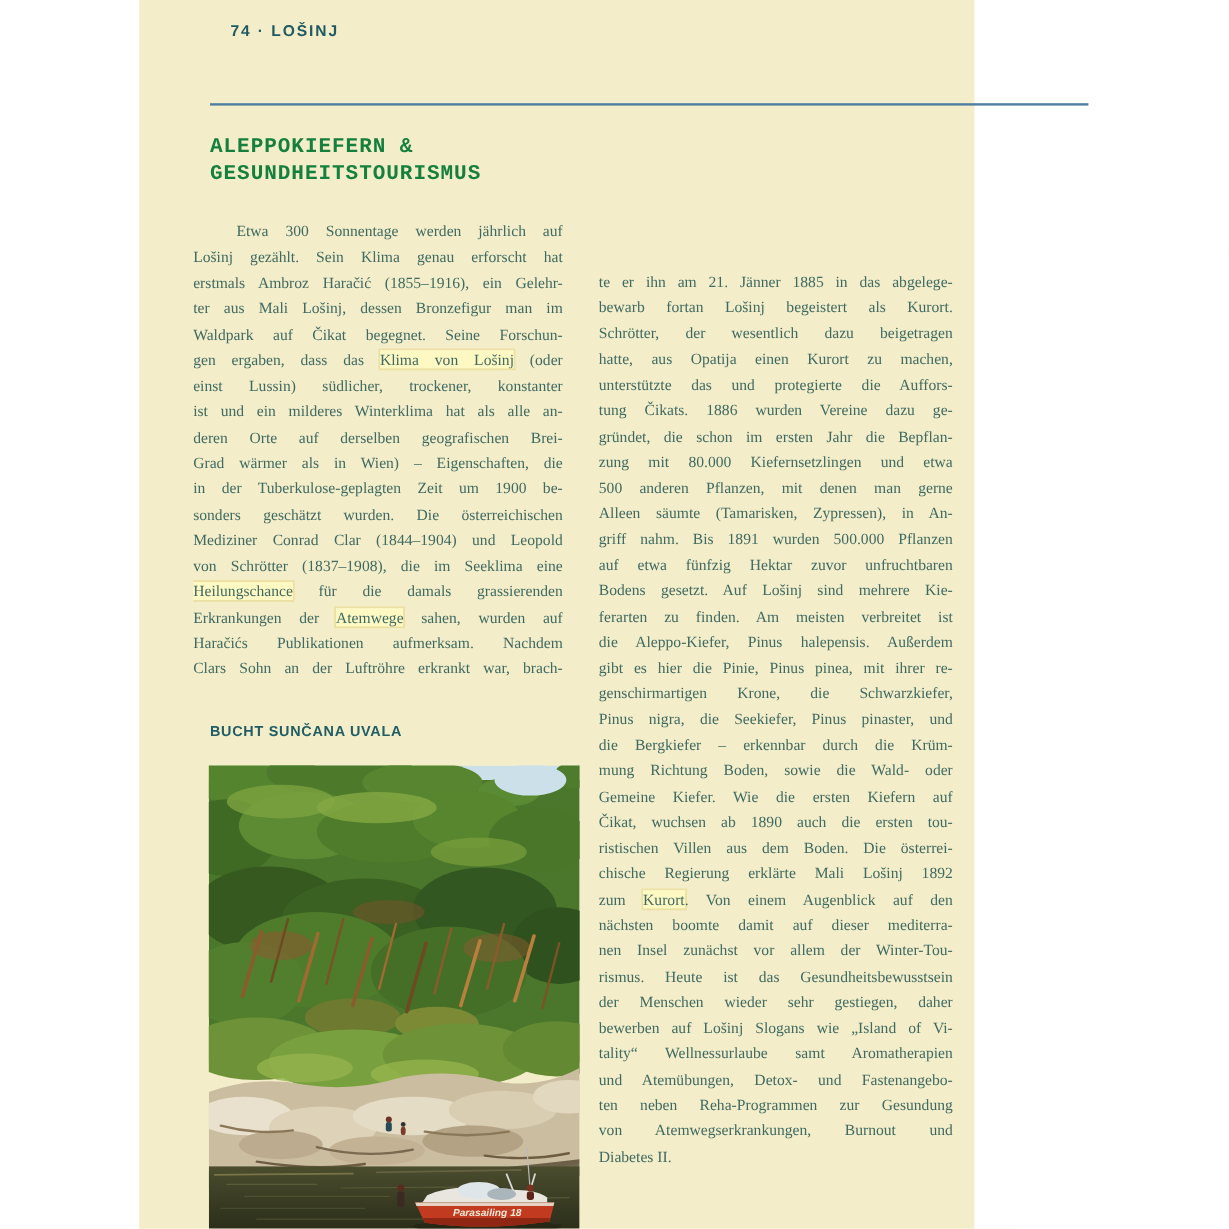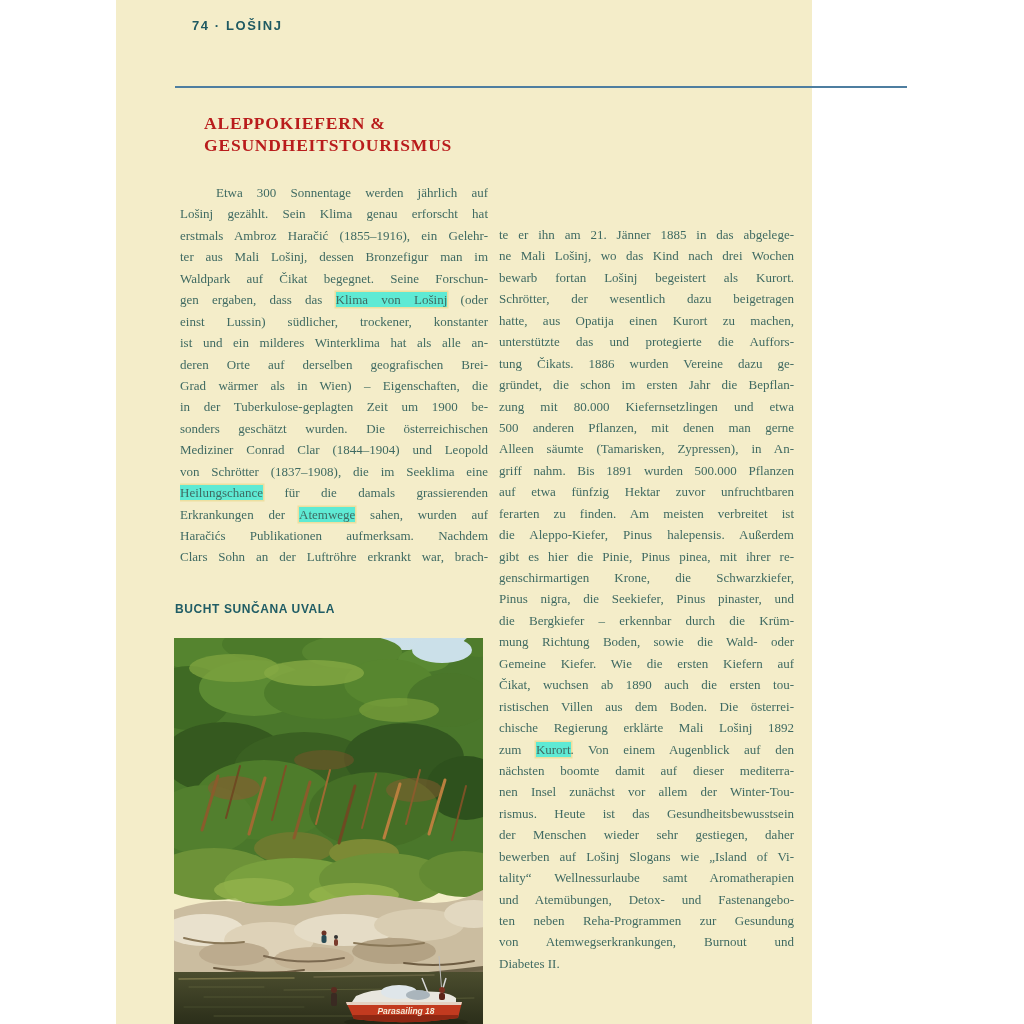--- a/index.html
+++ b/index.html
@@ -16,35 +16,35 @@
     position:absolute; left:192px; top:18px;
     font-family:"Liberation Sans", sans-serif; font-weight:bold;
     font-size:13px; letter-spacing:1.6px; color:#1f5a62;
   }
   .rule {
     position:absolute; left:175px; top:86px; width:732px; height:2px;
     background:#4e7ea0;
   }
   .title {
     position:absolute; left:175px; top:112px;
-    font-family:Liberation Serif, serif; font-weight:bold;
-    font-size:17.5px; letter-spacing:0.8px; line-height:22px; color:#b91c1c;margin-left:29px;
+    font-family:Liberation Mono, monospace; font-weight:bold;
+    font-size:17.5px; letter-spacing:0.8px; line-height:22px; color:#15803d;
   }
   .col {
     position:absolute; color:#3f6a62; font-size:13px;
   }
-  #left-col  { left:180px; top:182px; width:308px; }
+  #left-col  { left:161px; top:182px; width:308px; }
   #right-col { left:499px; top:224px; width:295px; }
   .tline {
     height:21.45px; line-height:21.45px; overflow:hidden;
     text-align:justify; text-align-last:justify;
   }
   .tline.indent { padding-left:36px; }
   .tline.last { text-align-last:left; }
-  .hl { background:#5eead4; box-shadow:0 0 0 1.5px #ecdfa0; }
+  .hl { background:#fef9c3; box-shadow:0 0 0 1.5px #ecdfa0; }
   .it { }
   .caption {
     position:absolute; left:175px; top:602px;
     font-family:"Liberation Sans", sans-serif; font-weight:bold;
     font-size:12px; letter-spacing:0.6px; color:#205d65;
   }
   .photo { position:absolute; left:174px; top:638px; width:309px; height:386px; }
   .photo svg { display:block; }
 </style>
 </head>
@@ -75,32 +75,32 @@
     <div class="tline"><span>sonders geschätzt wurden. Die österreichischen</span></div>
     <div class="tline"><span>Mediziner Conrad Clar (1844–1904) und Leopold</span></div>
     <div class="tline"><span>von Schrötter (1837–1908), die im Seeklima eine</span></div>
     <div class="tline"><span class="hl">Heilungschance</span><span> für die damals grassierenden</span></div>
     <div class="tline"><span>Erkrankungen der </span><span class="hl">Atemwege</span><span> sahen, wurden auf</span></div>
     <div class="tline"><span>Haračićs Publikationen aufmerksam. Nachdem</span></div>
     <div class="tline"><span>Clars Sohn an der Luftröhre erkrankt war, brach-</span></div>
   </div>
 <div class="col" id="right-col">
     <div class="tline"><span>te er ihn am 21. Jänner 1885 in das abgelege-</span></div>
-    <div class="tline"><span>ne Mali Lošinj, wo das Kind nach drei Wochen</span></div>
     <div class="tline"><span>bewarb fortan Lošinj begeistert als Kurort.</span></div>
     <div class="tline"><span>Schrötter, der wesentlich dazu beigetragen</span></div>
     <div class="tline"><span>hatte, aus Opatija einen Kurort zu machen,</span></div>
     <div class="tline"><span>unterstützte das und protegierte die Auffors-</span></div>
     <div class="tline"><span>tung Čikats. 1886 wurden Vereine dazu ge-</span></div>
     <div class="tline"><span>gründet, die schon im ersten Jahr die Bepflan-</span></div>
     <div class="tline"><span>zung mit 80.000 Kiefernsetzlingen und etwa</span></div>
     <div class="tline"><span>500 anderen Pflanzen, mit denen man gerne</span></div>
     <div class="tline"><span>Alleen säumte (Tamarisken, Zypressen), in An-</span></div>
     <div class="tline"><span>griff nahm. Bis 1891 wurden 500.000 Pflanzen</span></div>
     <div class="tline"><span>auf etwa fünfzig Hektar zuvor unfruchtbaren</span></div>
+    <div class="tline"><span>Bodens gesetzt. Auf Lošinj sind mehrere Kie-</span></div>
     <div class="tline"><span>ferarten zu finden. Am meisten verbreitet ist</span></div>
     <div class="tline"><span>die Aleppo-Kiefer, </span><span class="it">Pinus halepensis</span><span>. Außerdem</span></div>
     <div class="tline"><span>gibt es hier die Pinie, </span><span class="it">Pinus pinea</span><span>, mit ihrer re-</span></div>
     <div class="tline"><span>genschirmartigen Krone, die Schwarzkiefer,</span></div>
     <div class="tline"><span class="it">Pinus nigra</span><span>, die Seekiefer, </span><span class="it">Pinus pinaster</span><span>, und</span></div>
     <div class="tline"><span>die Bergkiefer – erkennbar durch die Krüm-</span></div>
     <div class="tline"><span>mung Richtung Boden, sowie die Wald- oder</span></div>
     <div class="tline"><span>Gemeine Kiefer. Wie die ersten Kiefern auf</span></div>
     <div class="tline"><span>Čikat, wuchsen ab 1890 auch die ersten tou-</span></div>
     <div class="tline"><span>ristischen Villen aus dem Boden. Die österrei-</span></div>

